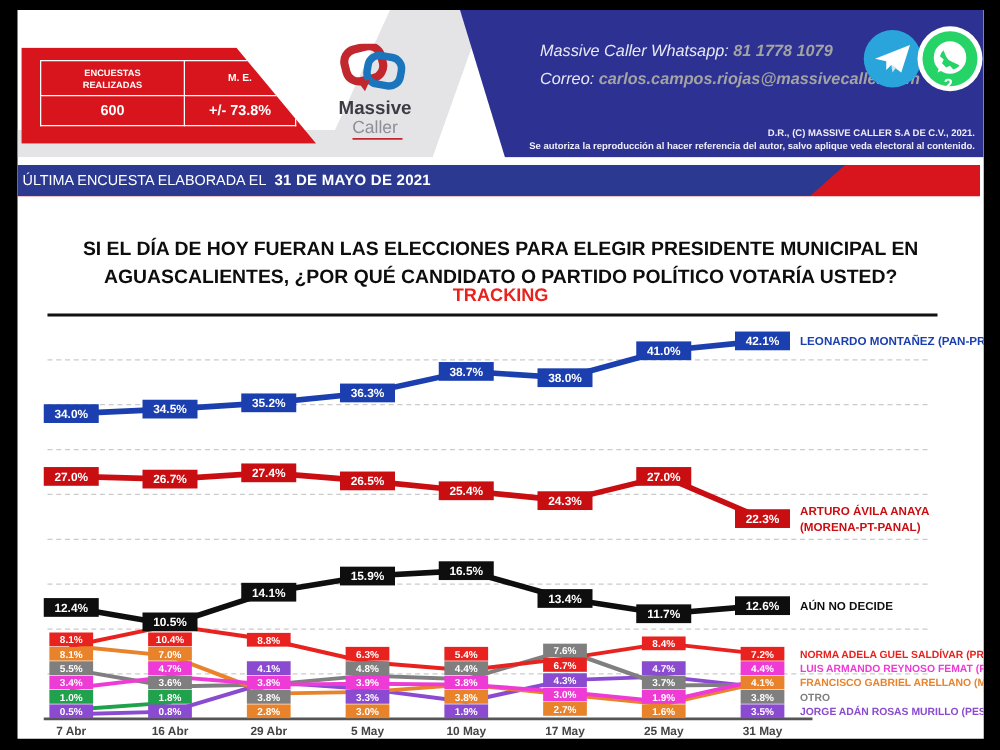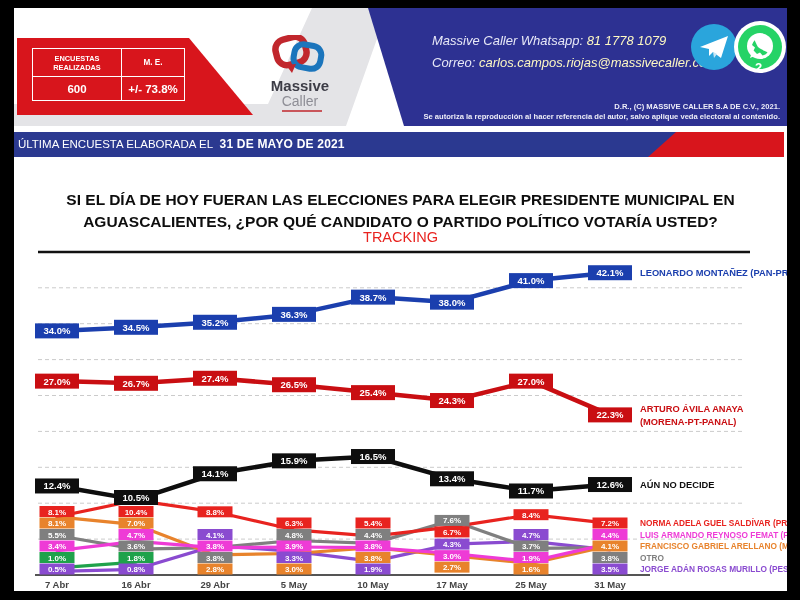--- a/index.html
+++ b/index.html
@@ -7,50 +7,50 @@
        font-family:"Liberation Sans",sans-serif;-webkit-font-smoothing:antialiased}
   .slide{position:absolute;left:14px;top:8px;width:773px;height:583px;background:#fff;overflow:hidden}
 
   
   .gray-band{position:absolute;left:0;top:0;width:690px;height:118px;background:#E4E4E7;
              clip-path:polygon(298px 0,374px 0,332px 118px,0 118px,0 96px,254px 96px)}
   .blue-banner{position:absolute;left:348px;top:0;width:425px;height:118px;background:#2D3192;
                clip-path:polygon(6px 0,425px 0,425px 118px,42px 118px);color:#fff}
   .contact{position:absolute;left:70px;top:22px;font-size:13px;font-style:italic;line-height:22px;white-space:nowrap}
   .contact .lbl{font-weight:normal;color:#E8E9F7}
-  .contact .val{font-weight:normal;color:#fef9c3}
+  .contact .val{font-weight:bold;color:#a3a3a3}
   .copyright{position:absolute;right:7px;bottom:4px;text-align:right;font-size:7.6px;
              font-weight:bold;color:#EDEDF8;line-height:10px;white-space:nowrap}
   .page-num{position:absolute;left:741px;top:52px;color:#fff;font-weight:bold;font-size:13px;z-index:6}
   .tg-icon{position:absolute;left:676px;top:15px;width:48px;height:48px;z-index:5}
   .wa-icon{position:absolute;left:719px;top:12px;width:54px;height:54px;z-index:6}
 
   .stats-box{position:absolute;left:3px;top:30px;width:236px;height:77px;background:#D8151C;
              clip-path:polygon(0 0,172px 0,236px 77px,0 77px);z-index:3}
   .stats-table{position:absolute;left:15px;top:10px;border-collapse:collapse}
-  .stats-table td{border:1.6px solid #fff;color:#fff;text-align:center;font-weight:bold;padding:0 0}
+  .stats-table td{border:1.6px solid #fff;color:#fff;text-align:center;font-weight:bold;padding:0 13px}
   .stats-table .hdr1{width:88px;height:27px;font-size:7.4px;line-height:9px}
   .stats-table .hdr2{width:62px;font-size:8.2px}
   .stats-table .v{height:23px;font-size:11.5px}
 
   .logo{position:absolute;left:236px;top:27px;width:100px;height:84px;z-index:2}
 
   
   .survey-bar{position:absolute;left:0;top:124px;width:770px;height:25px;background:#D8151C}
   .survey-bar-blue{position:absolute;left:0;top:0;height:25px;width:662px;background:#2B3990;
                    clip-path:polygon(0 0,662px 0,634px 25px,0 25px);color:#fff;font-size:11.5px;
                    line-height:25px;padding-left:4px;box-sizing:border-box;white-space:nowrap}
   .survey-bar-blue b{font-size:12px;letter-spacing:.2px}
   .region-badge{position:absolute;right:0;top:0;width:156px;height:25px;text-align:center;line-height:25px;
                 color:#fff;font-weight:bold;font-size:11.5px;letter-spacing:.3px}
 
   
   .question{position:absolute;left:0;right:0;top:164px;margin:17px auto;max-width:690px;text-align:center;
             font-weight:bold;font-size:15.5px;line-height:1.45;color:#0d0d0d}
-  .tracking{position:absolute;left:0;right:0;top:221px;text-align:center;color:#E8231F;font-weight:normal;font-size:14.5px}
+  .tracking{position:absolute;left:0;right:0;top:221px;text-align:center;color:#E8231F;font-weight:bold;font-size:14.5px}
 
   
   .chart{position:absolute;left:0;top:240px}
   .chart text{font-family:"Liberation Sans",sans-serif}
 </style>
 </head>
 <body>
 
 <div class="slide">
 

